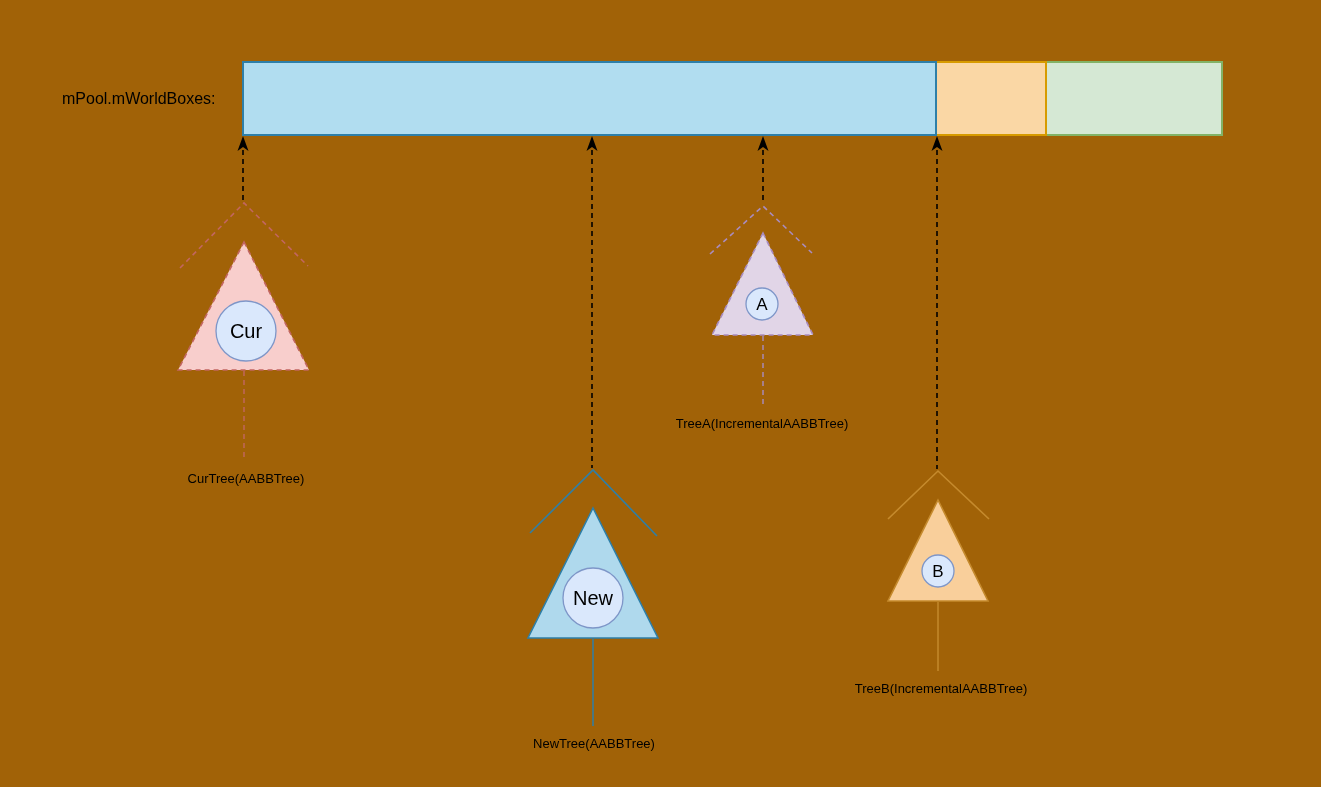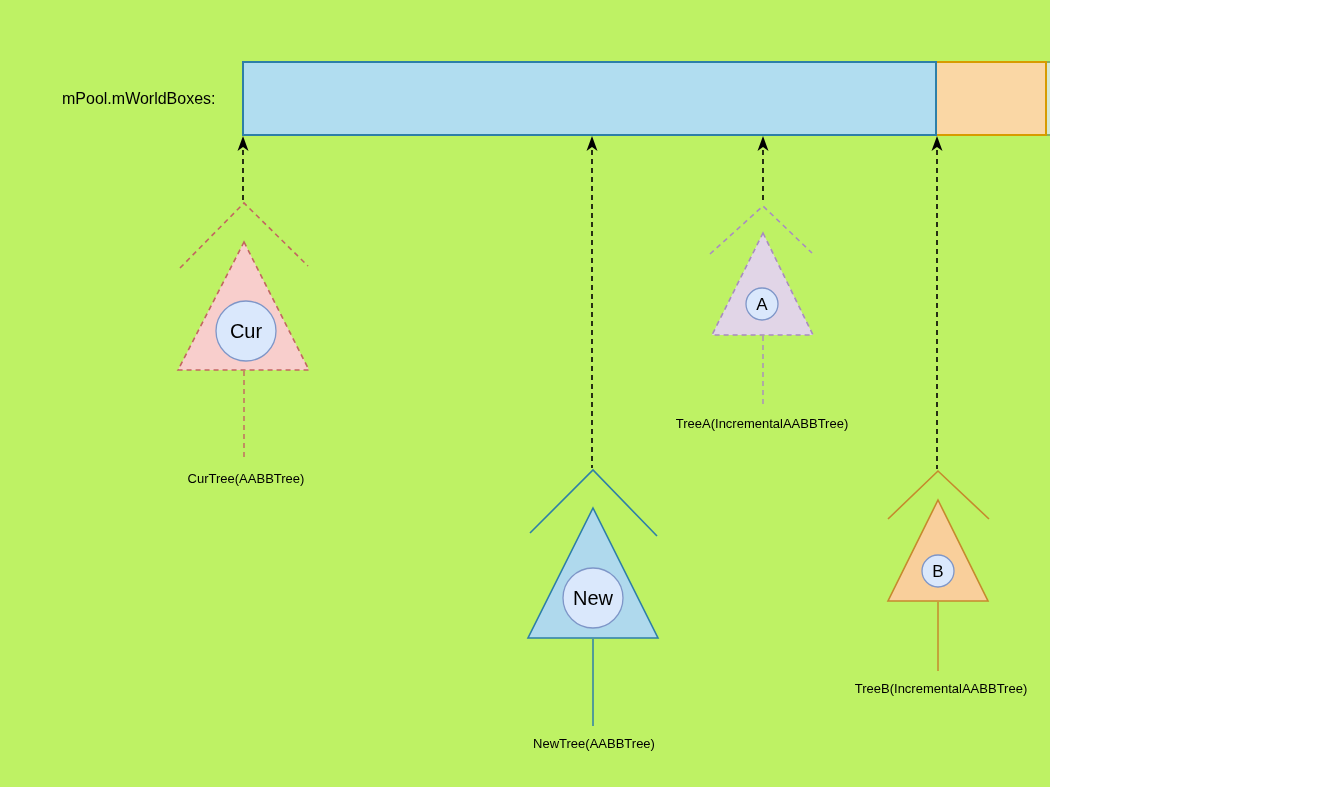--- a/index.html
+++ b/index.html
@@ -3,23 +3,23 @@
 <meta charset="utf-8">
 <style>
   html, body {
     margin: 0;
     padding: 0;
     background: #ffffff;
     font-family: "Liberation Sans", sans-serif;
   }
   .canvas-wrap {
     position: relative;
-    width: 1050px;
+    width: 1321px;
     height: 787px;
-    background: #bef264;
+    background: #a16207;
     overflow: hidden;
   }
   svg text {
     font-family: "Liberation Sans", sans-serif;
     fill: #000000;
   }
   .pool-title { font-size: 16px; }
   .node-label-big { font-size: 20px; }
   .node-label-small { font-size: 17px; }
   .caption { font-size: 13px; }

